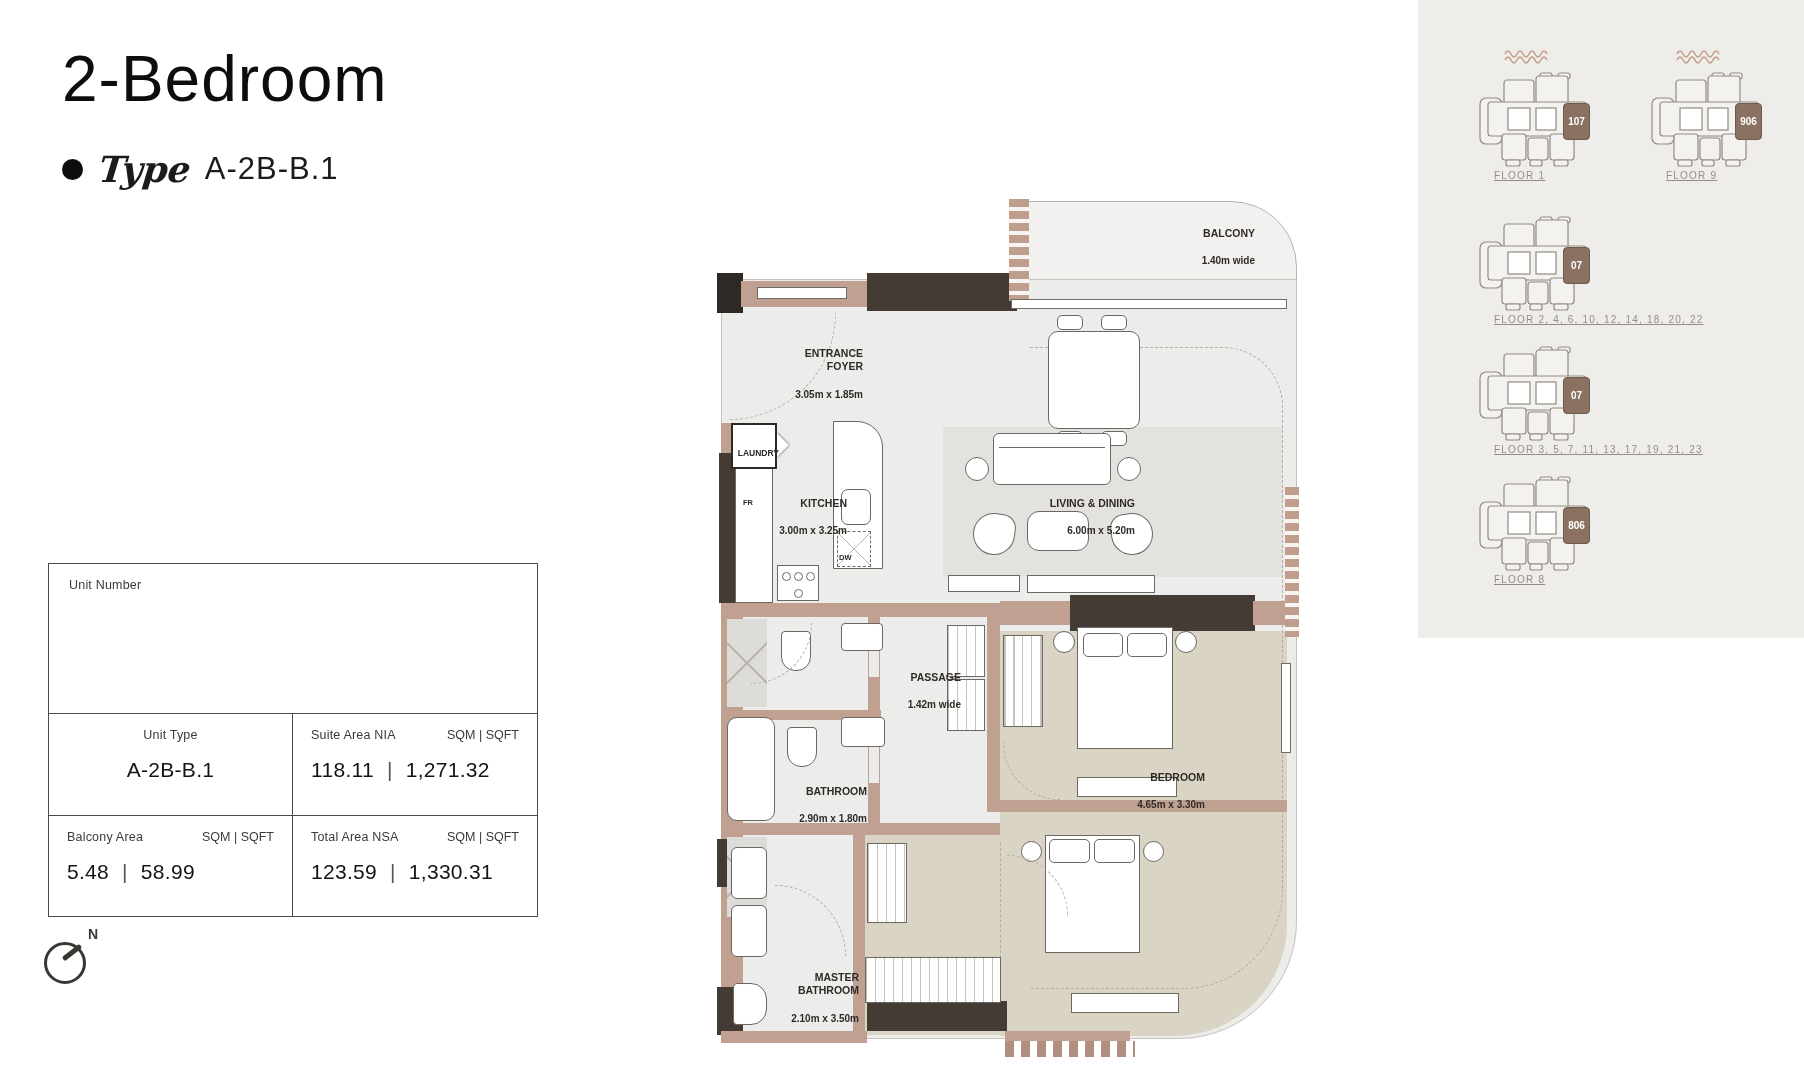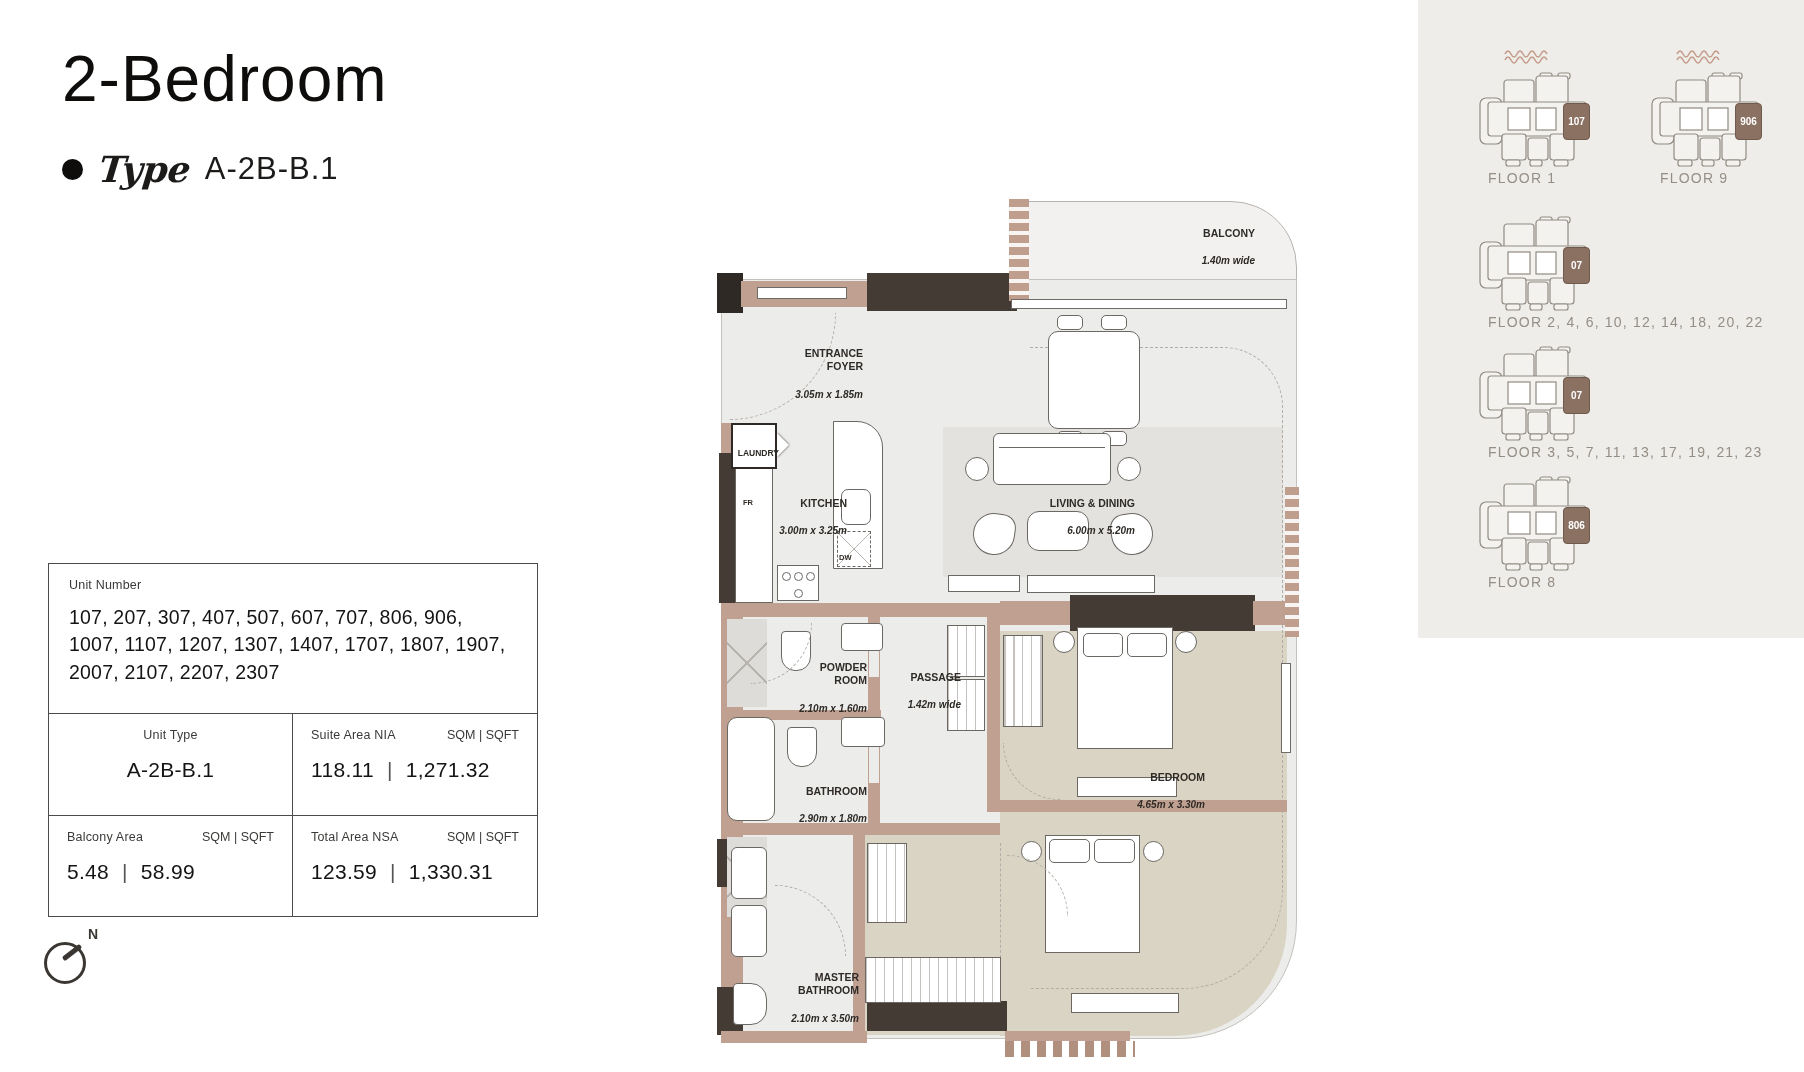--- a/index.html
+++ b/index.html
@@ -60,48 +60,47 @@
         background-image:linear-gradient(45deg,transparent 48.8%,#b9b6b1 48.8%,#b9b6b1 51.2%,transparent 51.2%),
                          linear-gradient(135deg,transparent 48.8%,#b9b6b1 48.8%,#b9b6b1 51.2%,transparent 51.2%);}
   .circle{border-radius:50%;}
   .dash-border{border-style:dashed;}
   .hangers{background-image:repeating-linear-gradient(90deg,#c6c3be 0 1.5px,transparent 1.5px 9px);}
   .burners{display:flex;flex-wrap:wrap;gap:3px;align-items:center;justify-content:center;padding-top:3px;}
   .burner{width:9px;height:9px;border:1px solid #6b6763;border-radius:50%;box-sizing:border-box;}
 
   .room-label{position:absolute;text-align:right;font-weight:bold;color:#2e2a26;
               font-size:10.5px;line-height:1.3;white-space:pre-line;z-index:30;}
-  .room-dims{font-weight:bold;font-size:10px;font-style:italic;}
+  .room-dims{font-weight:bold;font-size:10px;}
   .mini-label{position:absolute;font-size:7.5px;font-weight:bold;color:#2e2a26;z-index:30;}
 
   
   #keyplans-panel{left:1418px;top:0;width:386px;height:638px;background:#efede9;}
   .kp{position:absolute;width:260px;}
   .kp-0{left:60px;top:46px;} .kp-1{left:232px;top:46px;} .kp-2{left:60px;top:190px;}
   .kp-3{left:60px;top:320px;} .kp-4{left:60px;top:450px;}
   .kp-waves{position:absolute;left:26px;top:2px;}
   .kp-building{position:absolute;left:0;top:26px;}
   .kp-unit{position:absolute;left:85px;top:57px;width:27px;height:37px;background:#8b7162;border:1px solid #6f5a4e;
            border-radius:4px;color:#fff;font-size:10px;font-weight:bold;display:flex;align-items:center;justify-content:center;box-sizing:border-box;}
-  .kp-label{position:absolute;left:10px;top:124px;font-size:14px;letter-spacing:1.2px;color:#948e86;white-space:nowrap;}
+  .kp-label{position:absolute;left:16px;top:124px;font-size:10px;letter-spacing:1.2px;color:#948e86;white-space:nowrap;text-decoration:underline;}
 </style>
 </head>
 <body>
 
 <div class="abs" id="page-title">2-Bedroom</div>
 <div class="abs" id="type-row">
   <span id="type-bullet"></span>
   <span id="type-script">Type</span>
   <span id="type-value">A-2B-B.1</span>
 </div>
 
 <div class="abs" id="info-table">
   <div class="tbl-row" id="row-units">
     <div class="tbl-label">Unit Number</div>
-    <div id="unit-numbers">107, 207, 307, 407, 507, 607, 707, 806, 906, 1007, 1107, 1207, 1307, 1407, 1707, 1807, 1907, 2007, 2107, 2207, 2307</div>
   </div>
   <div id="row-mid">
     <div class="cell left">
       <div class="tbl-label">Unit Type</div>
       <div class="tbl-value-big">A-2B-B.1</div>
     </div>
     <div class="cell">
       <div class="label-line">
         <span class="tbl-label">Suite Area NIA</span>
         <span class="tbl-units">SQM | SQFT</span>
@@ -271,25 +270,20 @@
     <div>LAUNDRY</div>
   </div>
   <div class="room-label" style="left:40px;top:288px;width:92px;">
     <div>KITCHEN</div>
     <div class="room-dims">3.00m x 3.25m</div>
   </div>
   <div class="room-label" style="left:260px;top:288px;width:160px;">
     <div>LIVING &amp; DINING</div>
     <div class="room-dims">6.00m x 5.20m</div>
   </div>
-  <div class="room-label" style="left:52px;top:452px;width:100px;">
-    <div>POWDER
-ROOM</div>
-    <div class="room-dims">2.10m x 1.60m</div>
-  </div>
   <div class="room-label" style="left:150px;top:462px;width:96px;">
     <div>PASSAGE</div>
     <div class="room-dims">1.42m wide</div>
   </div>
   <div class="room-label" style="left:52px;top:576px;width:100px;">
     <div>BATHROOM</div>
     <div class="room-dims">2.90m x 1.80m</div>
   </div>
   <div class="room-label" style="left:340px;top:562px;width:150px;">
     <div>BEDROOM</div>

